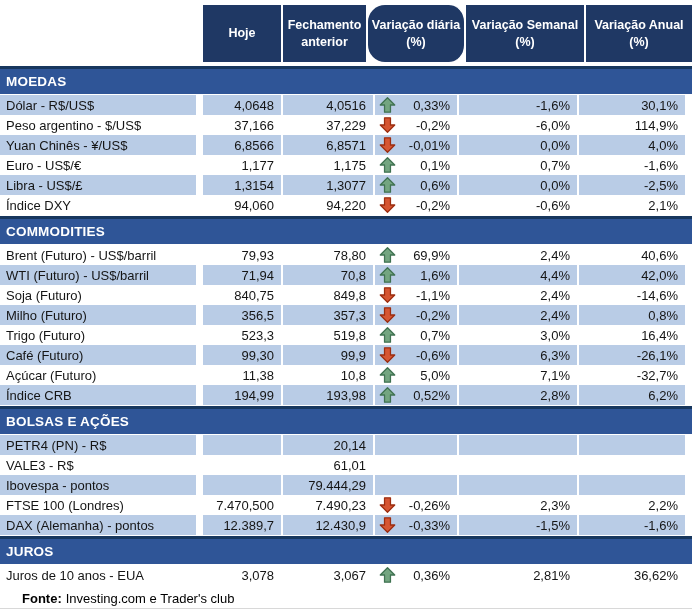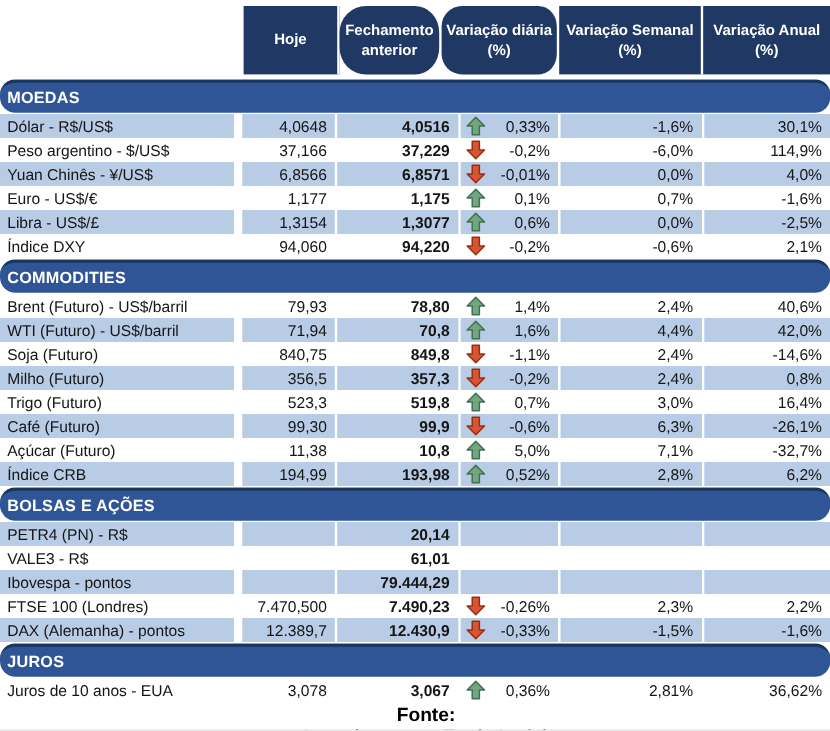--- a/index.html
+++ b/index.html
@@ -16,63 +16,62 @@
   
   .header-row { display:flex; margin-left:203px; height:57px; }
   .hcell {
     background:#1F3864; color:#ffffff;
     font-weight:bold; font-size:12.5px; line-height:1.35;
     display:flex; align-items:center; justify-content:center;
     text-align:center; box-sizing:border-box;
     border-right:2px solid #ffffff; padding:0 3px;
   }
   .w-hoje { width:80px; }
-  .w-fech { width:85px;border-radius:22px; }
+  .w-fech { width:85px; }
   .w-dia  { width:98px;border-radius:17px; }
   .w-sem  { width:120px; }
   .w-anu  { width:106px; border-right:none; }
   
   .sections { margin-top:4px; }
   .section-band {
     height:28px; box-sizing:border-box;
     background:#2F5597; border-top:3px solid #17375E;
     display:flex; align-items:center; padding-left:6px;
     color:#ffffff; font-weight:bold; font-size:13.5px;
     margin:1px 0;
     letter-spacing:0.2px;
-    border-radius:13px;
   }
   .sections .section-band:first-child { margin-top:0; }
   
   .row { display:flex; height:20px; font-size:13px; color:#151515; }
   .cell {
     box-sizing:border-box; height:100%;
     display:flex; align-items:center;
     background:transparent;
     border-right:2px solid #ffffff;
     white-space:nowrap; overflow:hidden;
   }
   .row.shaded .cell { background:#B9CCE6; }
   .cell.label { width:203px; padding-left:6px; border-right-width:7px; }
   .cell.num   { justify-content:flex-end; padding-right:7px; }
   .cell.hoje  { width:80px; }
-  .cell.fech  { width:103px;font-weight:bold; }
+  .cell.fech  { width:92px; }
   .cell.dia   { width:84px; position:relative; }
   .cell.sem   { width:120px; }
   .cell.anu   { width:106px; border-right:none; }
   .arrow {
     position:absolute; left:4px; top:50%;
     transform:translateY(-50%);
     width:17px; height:17px; line-height:0;
   }
   
   .fonte {
     margin-top:3px; padding-left:22px; height:20px;
     display:flex; align-items:center;
-    font-size:16px; color:#000000;flex-direction:column;
+    font-size:13px; color:#000000;
   }
   .fonte .bold { font-weight:bold; margin-right:4px; }
 </style>
 </head>
 <body>
 
 <div class="page">
 
   <div class="header-row">
     <div class="hcell w-hoje">Hoje</div>
@@ -168,21 +167,21 @@
         <span class="section-title">COMMODITIES</span>
       </div>
       <div class="row">
         <div class="cell label">Brent (Futuro) - US$/barril</div>
         <div class="cell num hoje">79,93</div>
         <div class="cell num fech">78,80</div>
         <div class="cell num dia">
           <span class="arrow"><svg width="17" height="17" viewBox="0 0 20 20">
               <polygon points="10,1.5 18.5,10 13.5,10 13.5,18.5 6.5,18.5 6.5,10 1.5,10" fill="#73A580" stroke="#3F7251" stroke-width="1.5" stroke-linejoin="round"></polygon>
             </svg></span>
-          <span class="dval">1,4%</span>
+          <span class="dval">69,9%</span>
         </div>
         <div class="cell num sem">2,4%</div>
         <div class="cell num anu">40,6%</div>
       </div>
       <div class="row shaded">
         <div class="cell label">WTI (Futuro) - US$/barril</div>
         <div class="cell num hoje">71,94</div>
         <div class="cell num fech">70,8</div>
         <div class="cell num dia">
           <span class="arrow"><svg width="17" height="17" viewBox="0 0 20 20">

